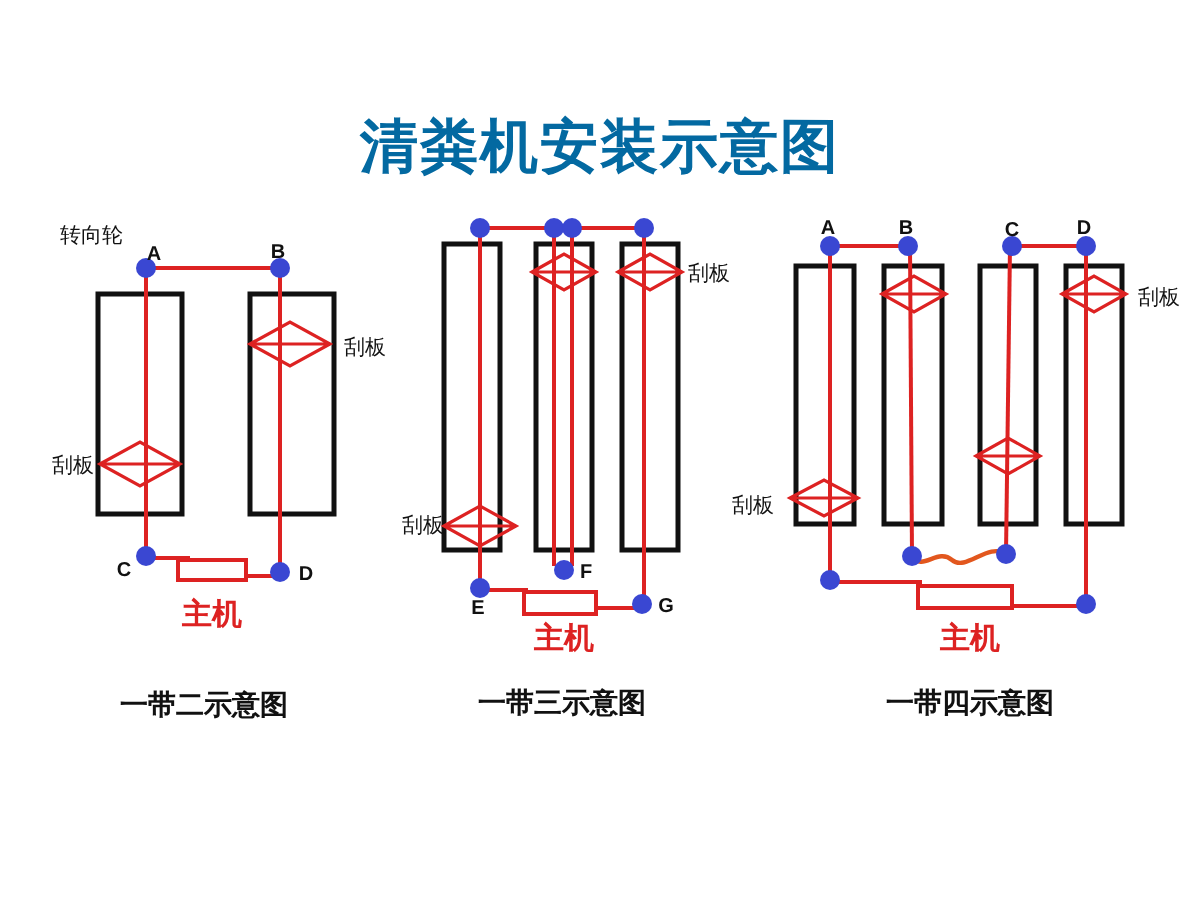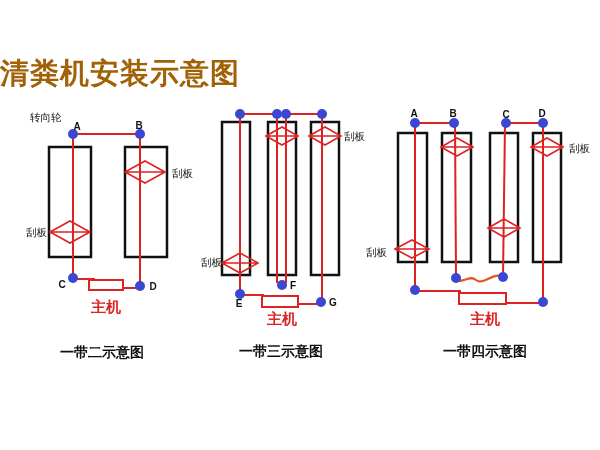--- a/index.html
+++ b/index.html
@@ -2,21 +2,21 @@
 <html><head>
 <meta charset="utf-8">
 <style>
   html,body { margin:0; padding:0; background:#ffffff; }
   .stage {
     position:relative; width:600px; height:450px; background:#ffffff;
     font-family:"Liberation Sans", sans-serif; overflow:hidden;
   }
   .title {
     position:absolute; top:54px; left:0; width:100%;
-    text-align:left; font-size:29px; font-weight:bold; color:#a16207;
+    text-align:center; font-size:29px; font-weight:bold; color:#0369a1;
     letter-spacing:1px;
   }
   .diagram-svg { position:absolute; left:0; top:0; }
 
   
   .alley   { stroke:#111111; stroke-width:2.5; fill:#ffffff; }
   .cable   { stroke:#dd2222; stroke-width:2;   fill:none; }
   .scraper { stroke:#dd2222; stroke-width:1.6; fill:none; }
   .dot     { fill:#3a47d2; stroke:none; }
   .hostbox { stroke:#dd2222; stroke-width:2;   fill:#ffffff; }

